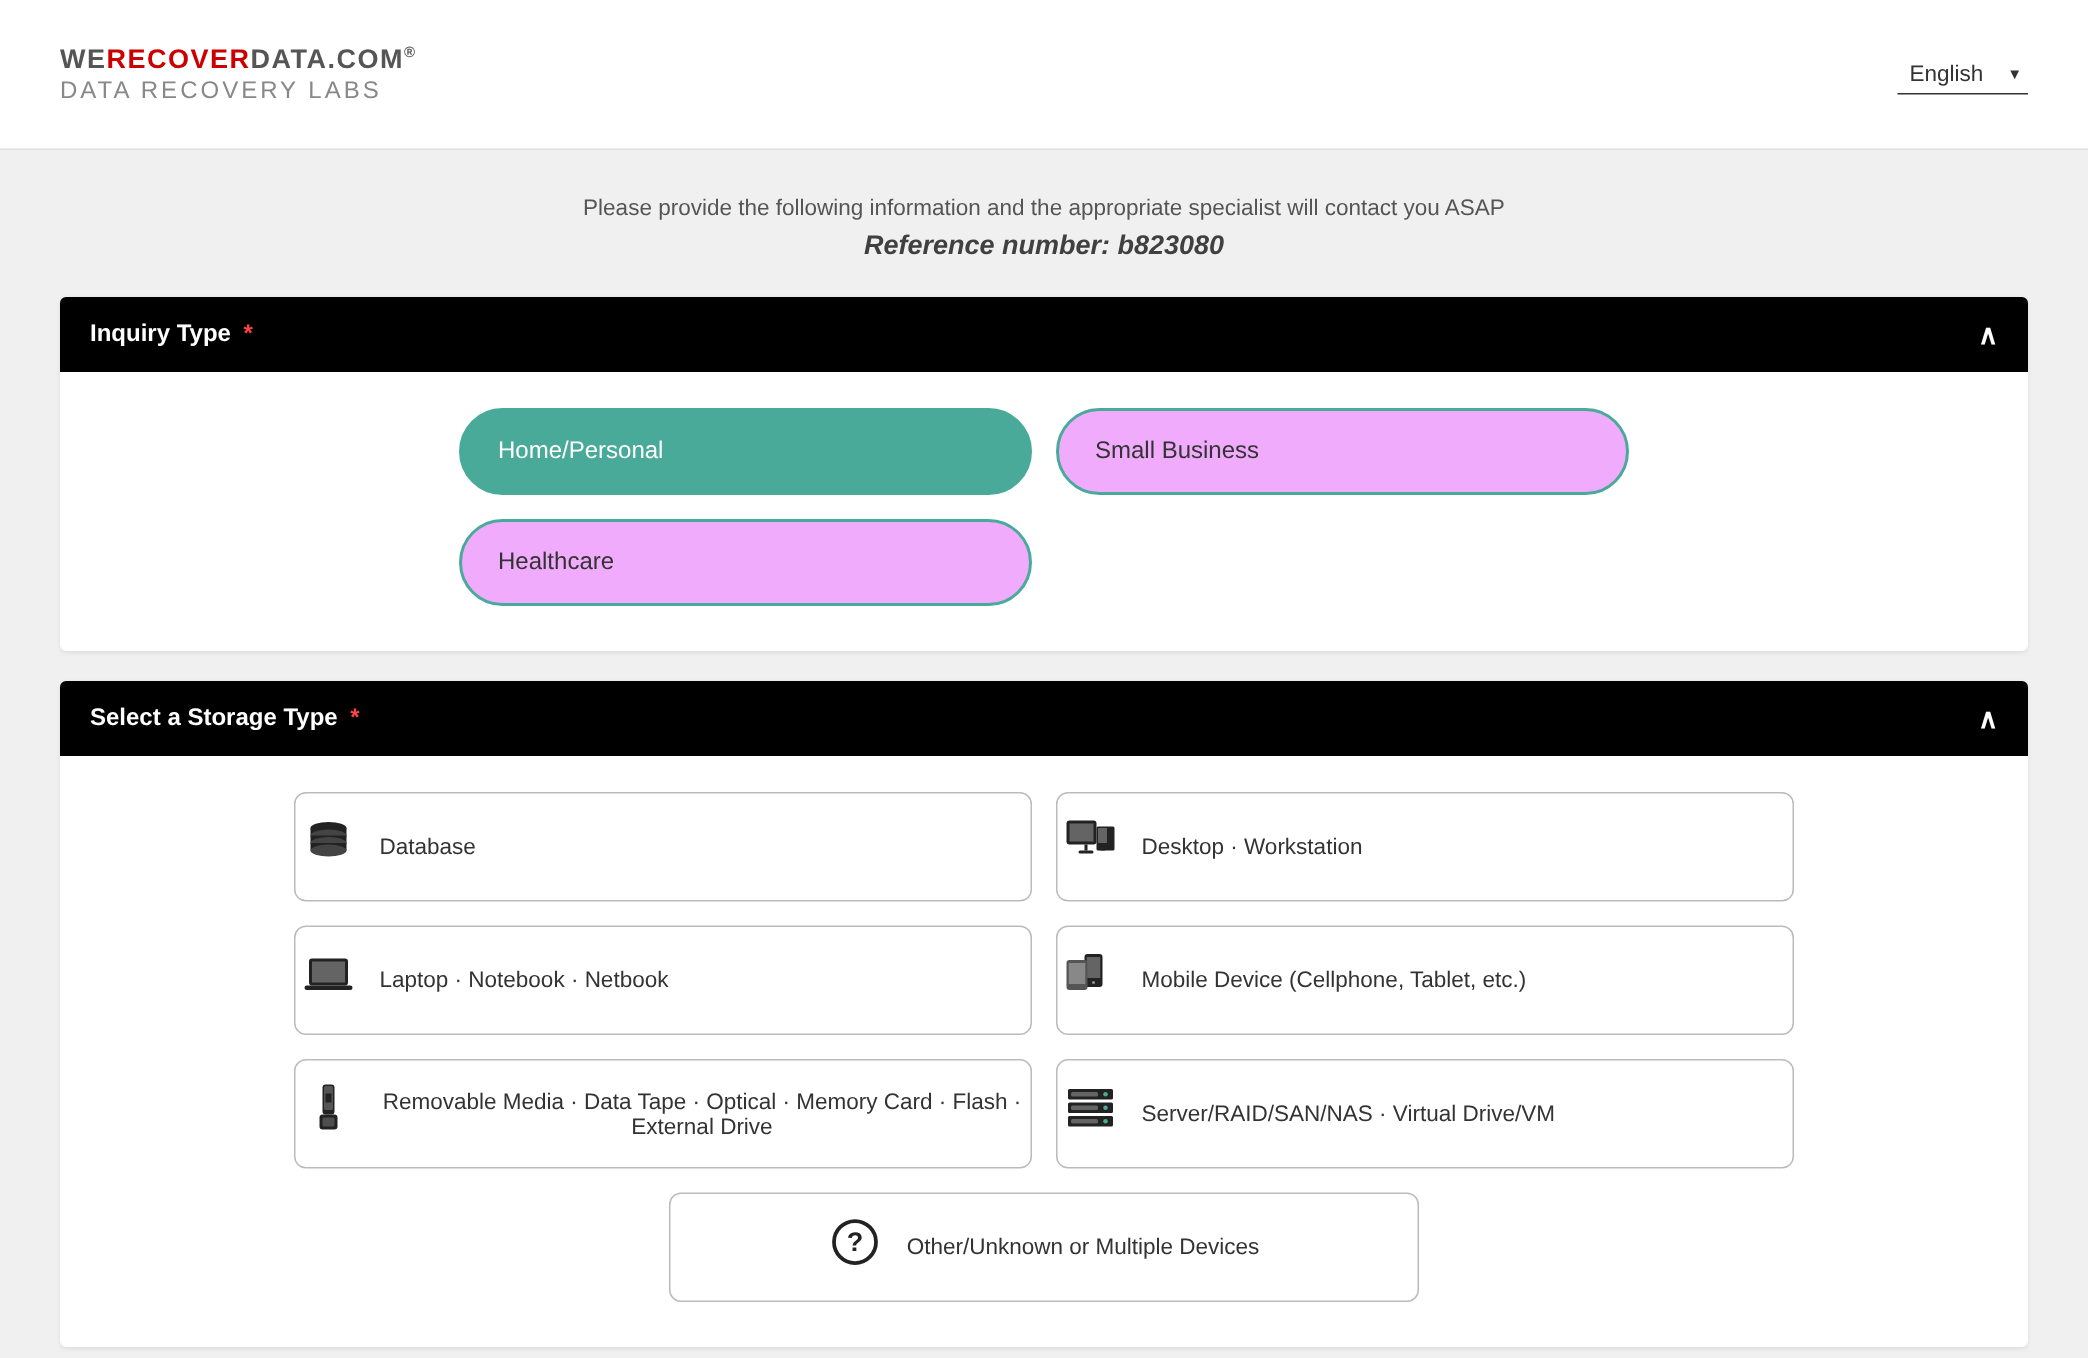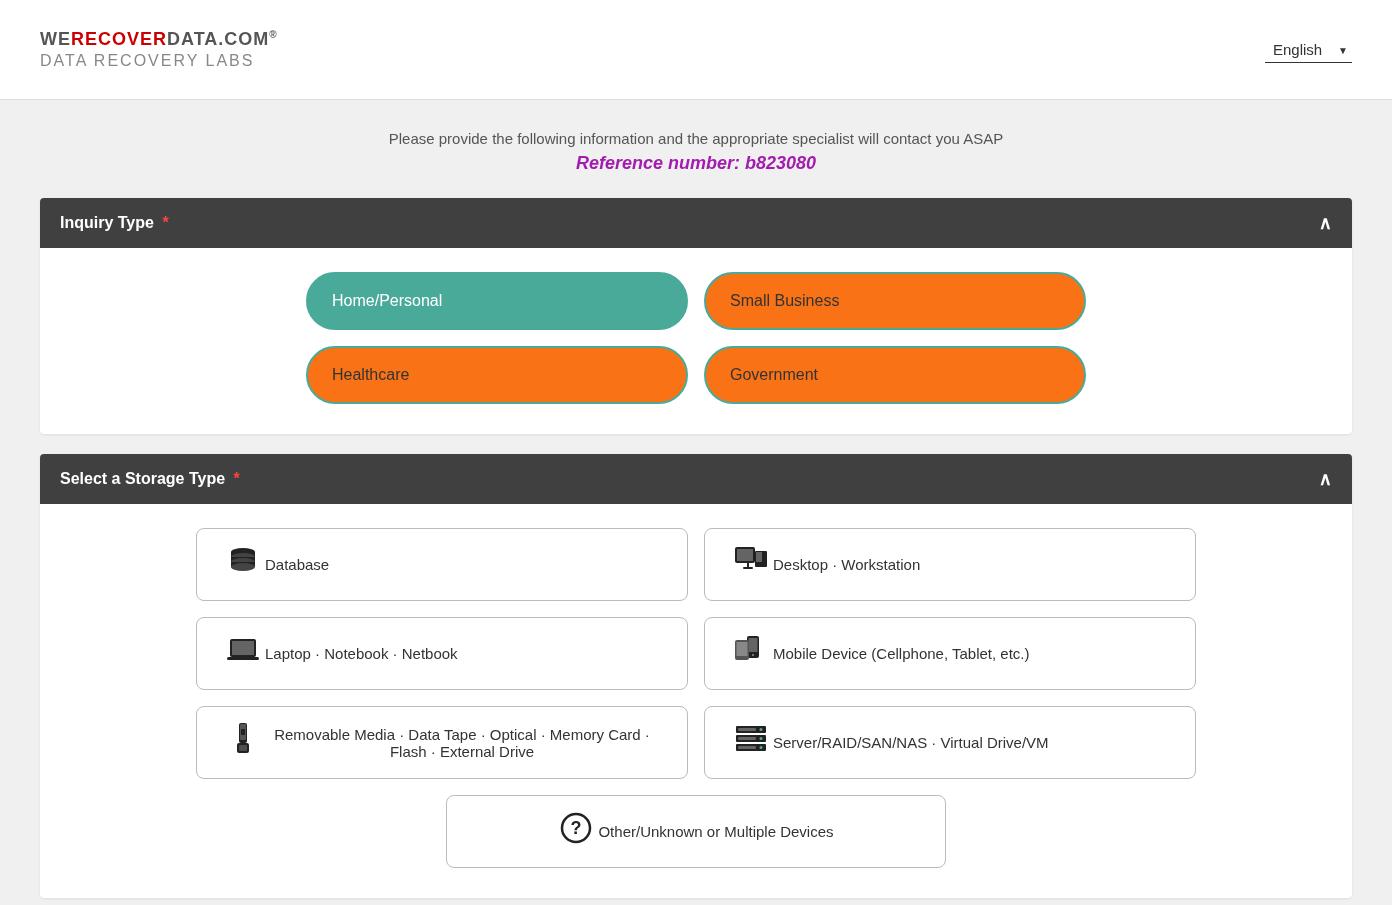--- a/index.html
+++ b/index.html
@@ -73,32 +73,32 @@
       color: #555;
       font-size: 15px;
       margin-bottom: 6px;
     }
     .ref-number {
       text-align: center;
       font-size: 18px;
       font-weight: bold;
       font-style: italic;
       margin-bottom: 24px;
-      color: #a21caf;
+      color: #404040;
     }
     
     .section {
       background: #fff;
       border-radius: 4px;
       margin-bottom: 20px;
       overflow: hidden;
       box-shadow: 0 1px 3px rgba(0,0,0,0.08);
     }
     .section-header {
-      background: #404040;
+      background: #000000;
       color: #fff;
       padding: 14px 20px;
       font-size: 16px;
       font-weight: bold;
       display: flex;
       align-items: center;
       justify-content: space-between;
     }
     .section-header .required {
       color: #ff4444;
@@ -119,49 +119,49 @@
       gap: 16px;
       max-width: 780px;
       margin: 0 auto;
     }
     .inquiry-btn {
       border-radius: 30px;
       border: 2px solid #4aaa99;
       padding: 18px 24px;
       font-size: 16px;
       cursor: pointer;
-      background: #f97316;
+      background: #f0abfc;
       color: #333;
       text-align: left;
       transition: background 0.15s;
     }
     .inquiry-btn.selected {
       background: #4aaa99;
       color: #fff;
       border-color: #4aaa99;
     }
     
     .storage-grid {
       display: grid;
       grid-template-columns: 1fr 1fr;
       gap: 16px;
       max-width: 1000px;
       margin: 0 auto;
     }
     .storage-btn {
       border-radius: 8px;
       border: 1px solid #bbb;
-      padding: 14px 28px;
+      padding: 14px 4px;
       font-size: 15px;
       cursor: pointer;
       background: #fff;
       color: #333;
       display: flex;
       align-items: center;
-      gap: 4px;
+      gap: 16px;
       transition: background 0.15s;
     }
     .storage-icon {
       font-size: 28px;
       min-width: 36px;
       text-align: center;
       color: #222;
     }
     .storage-btn-full {
       grid-column: 1 / -1;
@@ -210,21 +210,20 @@
         <span>
           <span>Inquiry Type</span><span class="required"> *</span>
         </span>
         <span class="collapse-icon">∧</span>
       </div>
       <div class="section-body">
         <div class="inquiry-grid">
           <button class="inquiry-btn selected">Home/Personal</button>
           <button class="inquiry-btn">Small Business</button>
           <button class="inquiry-btn">Healthcare</button>
-          <button class="inquiry-btn">Government</button>
         </div>
       </div>
     </div>
 
     <div class="section">
       <div class="section-header">
         <span>
           <span>Select a Storage Type</span><span class="required"> *</span>
         </span>
         <span class="collapse-icon">∧</span>

